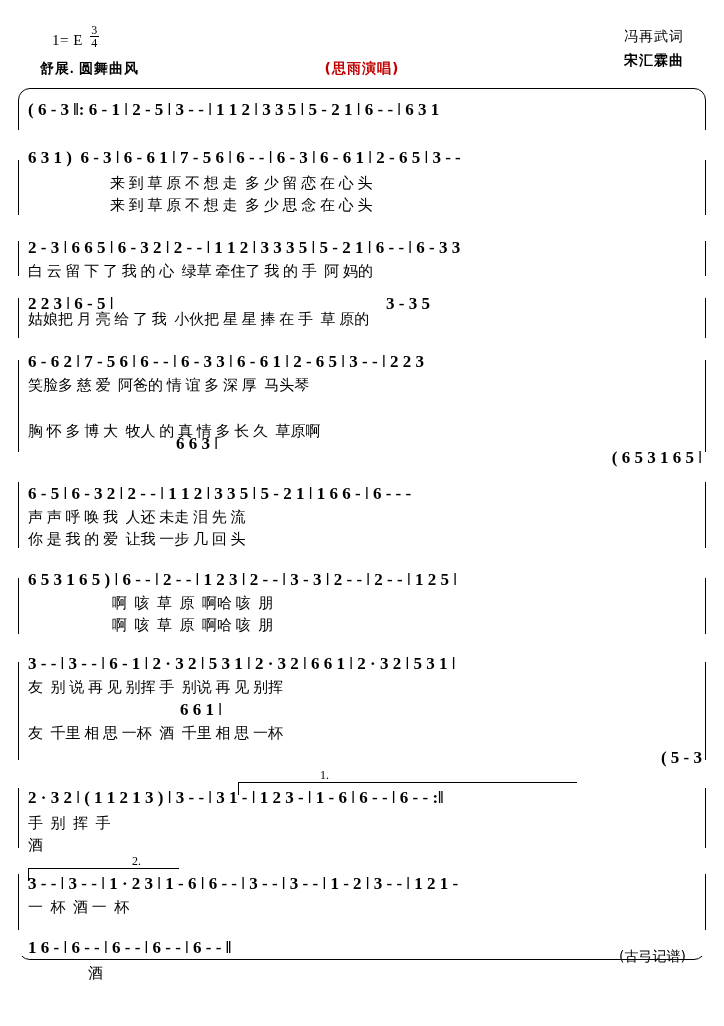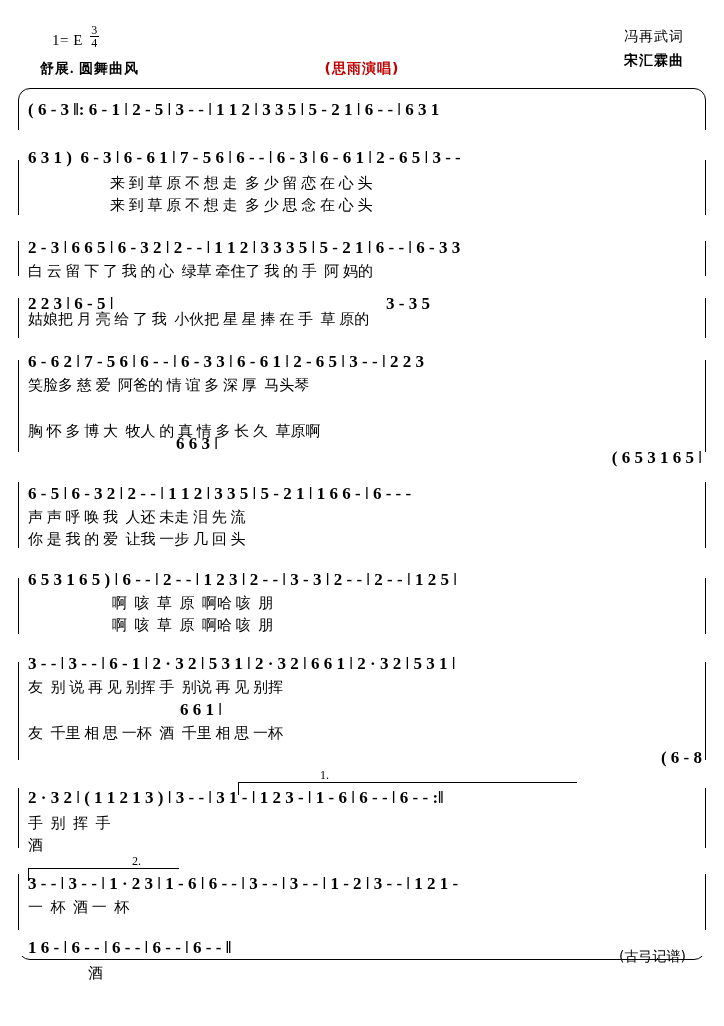--- a/index.html
+++ b/index.html
@@ -184,21 +184,21 @@
     <div class="notes">6 5 3 1 6 5 ) ǀ 6 - - ǀ 2 - - ǀ 1 2 3 ǀ 2 - - ǀ 3 - 3 ǀ 2 - - ǀ 2 - - ǀ 1 2 5 ǀ</div>
     <div class="lyr" style="top:24px; left:112px;">啊  咳  草  原  啊哈 咳  朋</div>
     <div class="lyr" style="top:46px; left:112px;">啊  咳  草  原  啊哈 咳  朋</div>
   </div>
 
   <div class="row" style="top:654px;">
     <div class="notes">3 - - ǀ 3 - - ǀ 6 - 1 ǀ 2 · 3 2 ǀ 5 3 1 ǀ 2 · 3 2 ǀ 6 6 1 ǀ 2 · 3 2 ǀ 5 3 1 ǀ</div>
     <div class="lyr" style="top:24px;">友  别 说 再 见 别挥 手  别说 再 见 别挥</div>
     <div class="centernote" style="left:168px; top:46px;margin-left:12px;">6 6 1 ǀ</div>
     <div class="lyr" style="top:70px;">友  千里 相 思 一杯  酒  千里 相 思 一杯</div>
-    <div class="rightnote" style="top:94px;">( 6 - 8</div>
+    <div class="rightnote" style="top:94px;">( 5 - 3</div>
   </div>
 
   <div style="position:absolute; left:238px; top:782px; width:338px; height:12px; border-top:1.4px solid #000; border-left:1.4px solid #000;"></div>
   <div style="position:absolute; left:320px; top:768px; font-size:12px;">1.</div>
 
   <div class="row" style="top:788px;">
     <div class="notes">2 · 3 2 ǀ ( 1 1 2 1 3 ) ǀ 3 - - ǀ 3 1 - ǀ 1 2 3 - ǀ 1 - 6 ǀ 6 - - ǀ 6 - - :‖</div>
     <div class="lyr" style="top:26px;">手  别  挥  手</div>
     <div class="lyr" style="top:48px;">酒</div>
   </div>

